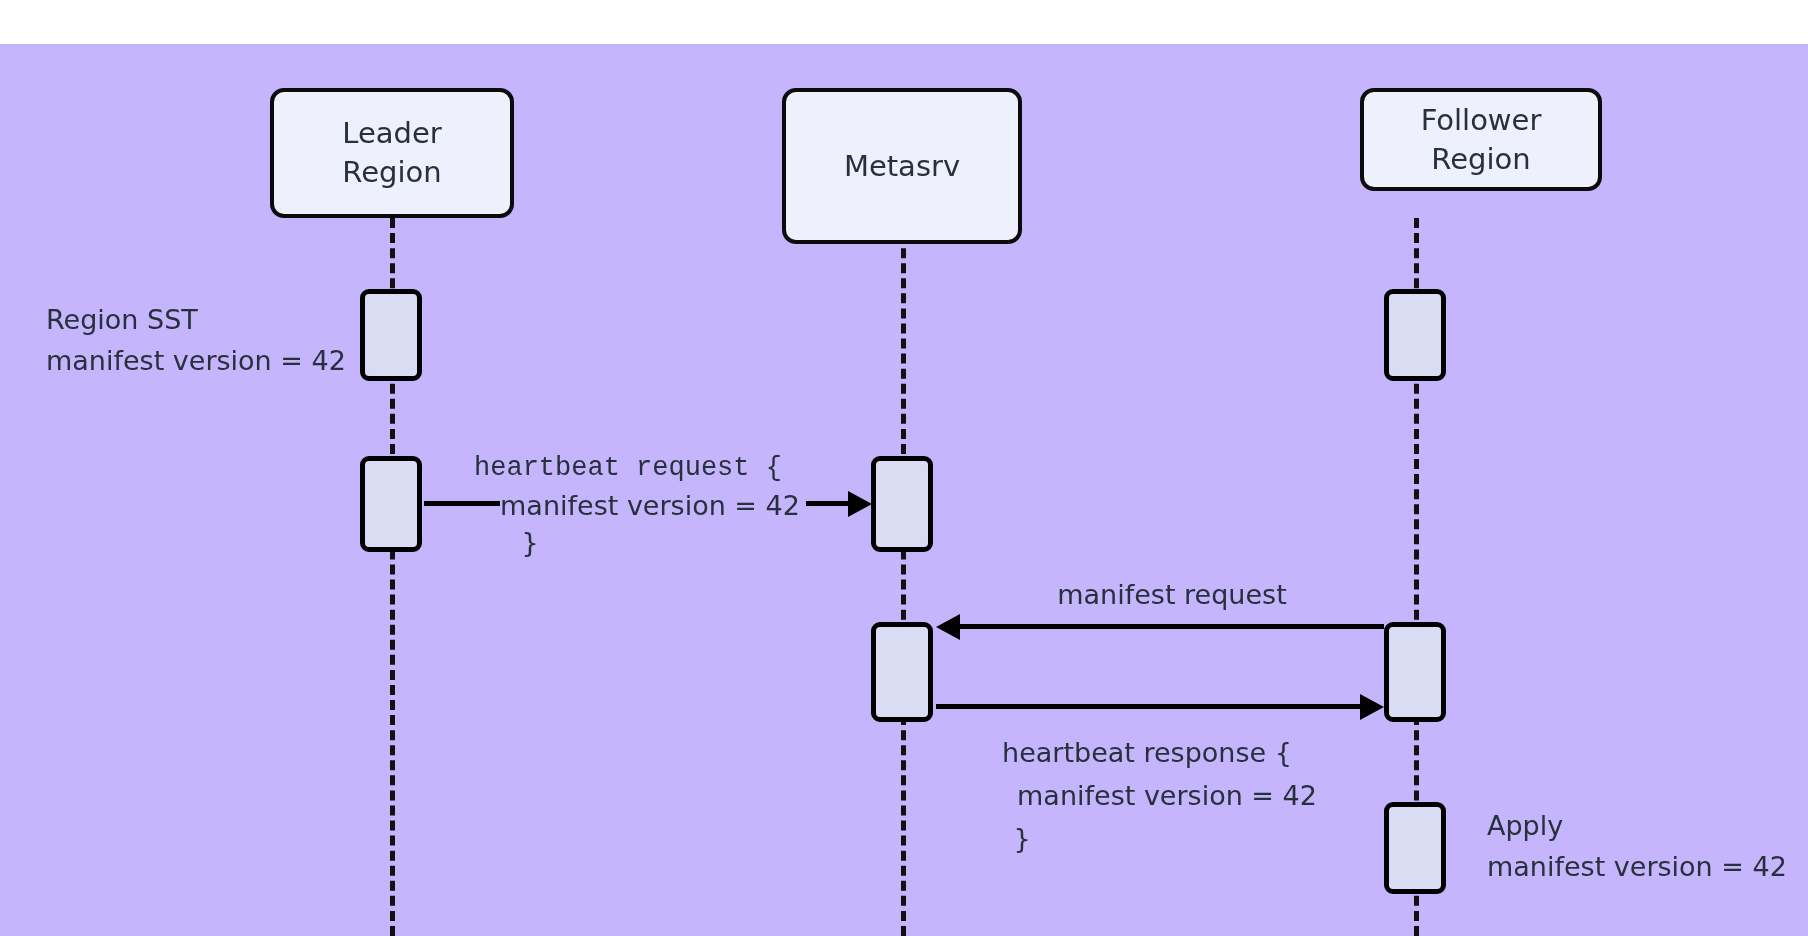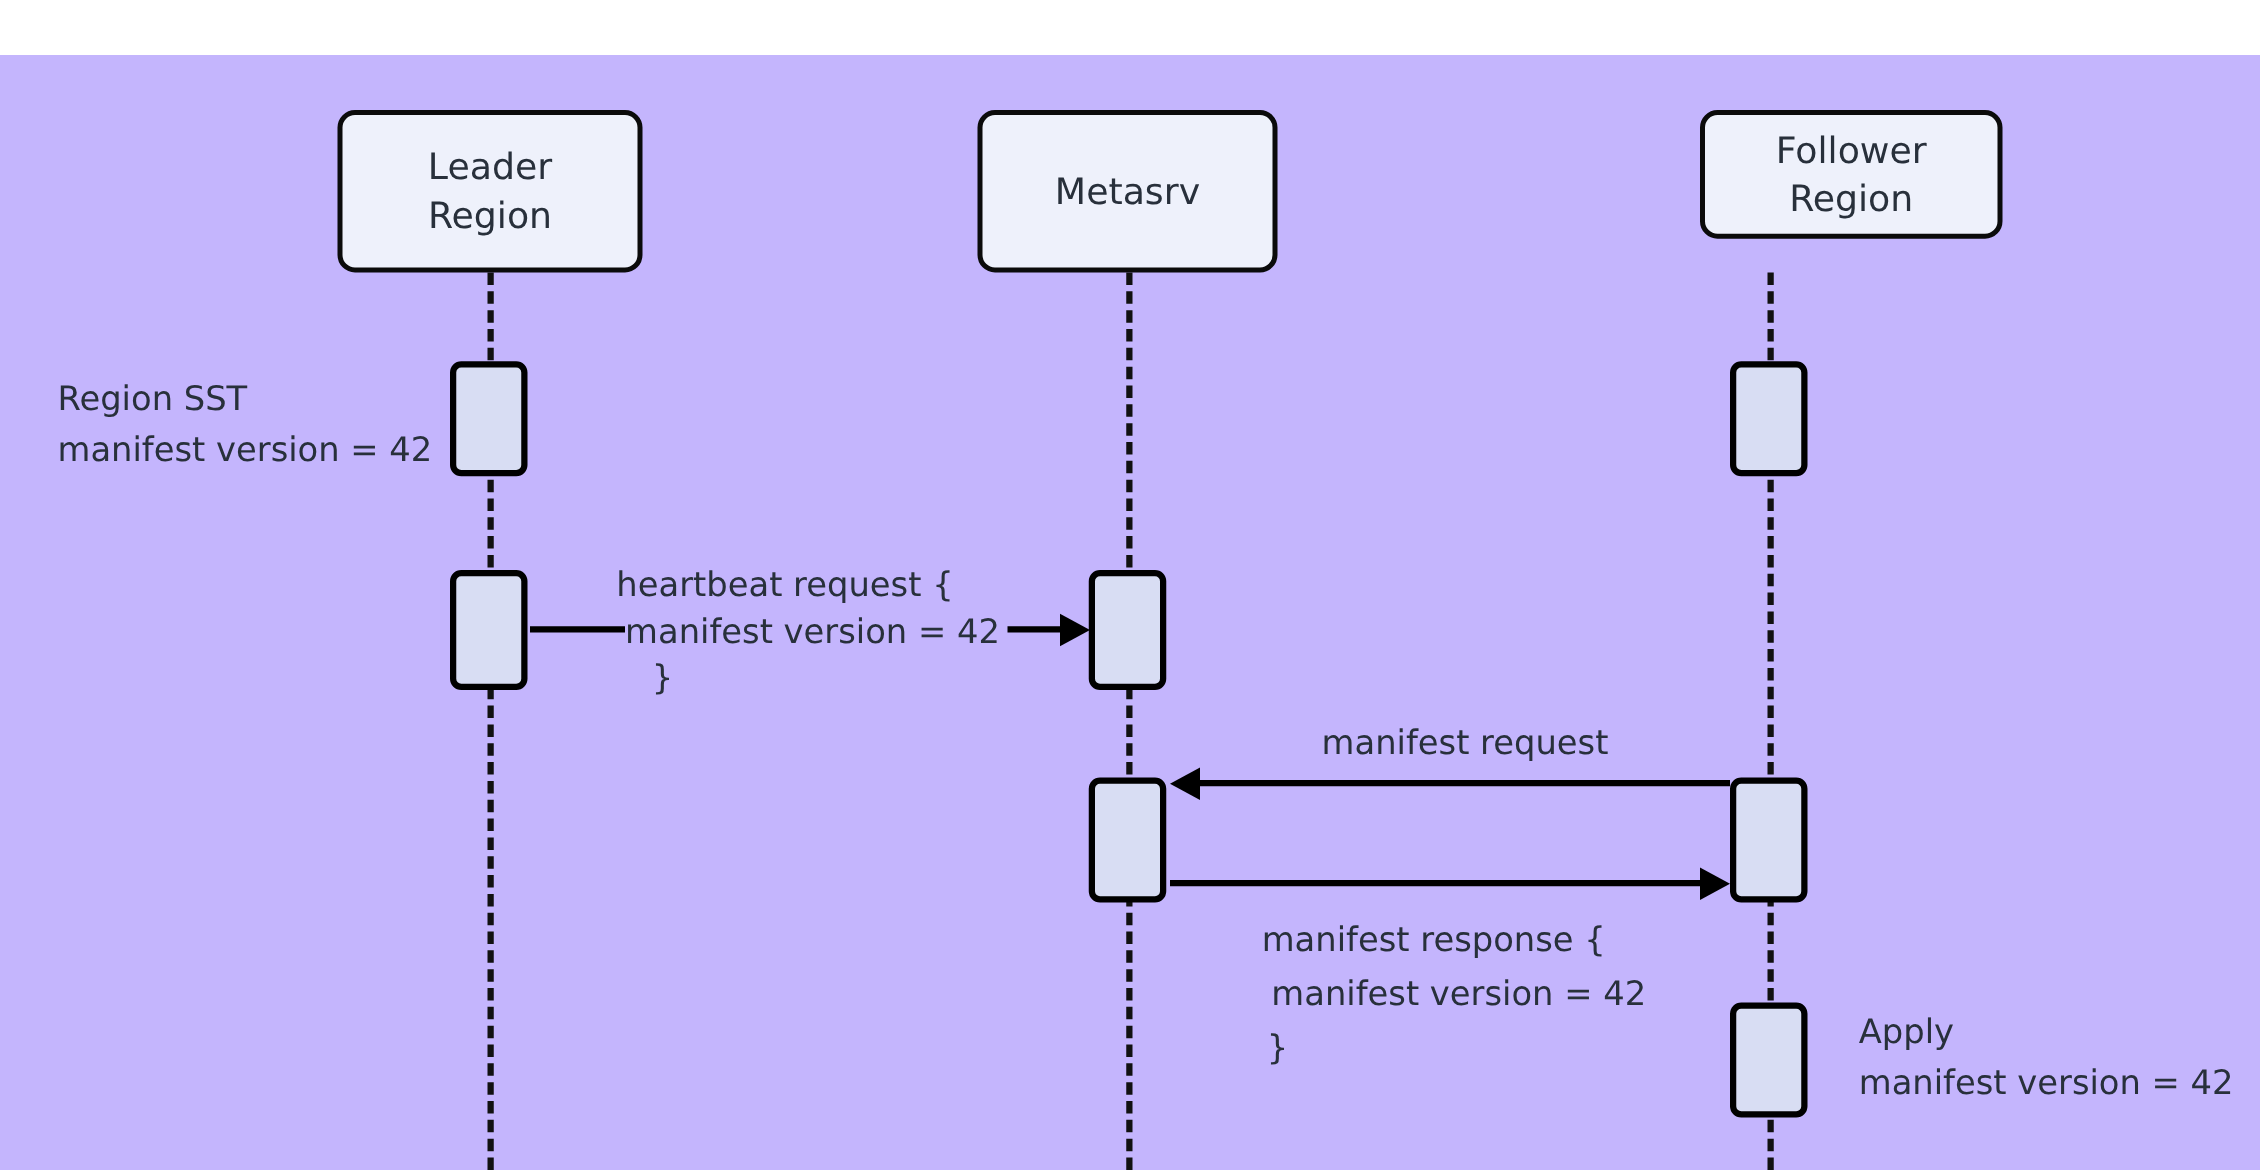--- a/index.html
+++ b/index.html
@@ -86,43 +86,43 @@
 
 <div id="canvas">
 
   <div class="lifeline" style="left:390px; top:174px; height:718px;"></div>
   <div class="lifeline" style="left:901px; top:174px; height:718px;"></div>
   <div class="lifeline" style="left:1414px; top:174px; height:718px;"></div>
 
   <div class="participant" style="left:270px; top:44px; width:244px; height:130px;">Leader
 Region</div>
 
-  <div class="participant" style="left:782px; top:44px; width:240px; height:130px;">Metasrv</div>
+  <div class="participant" style="left:782px; top:44px; width:240px; height:156px;">Metasrv</div>
 
   <div class="participant" style="left:1360px; top:44px; width:242px; height:103px;">Follower
 Region</div>
 
   <div class="msg-line" style="left:424px; top:457px; width:76px;"></div>
 
   <div class="msg-line" style="left:806px; top:457px; width:44px;"></div>
   <div class="arrow-head right" style="left:848px; top:447px;"></div>
 
-  <div class="label center" style="left:448px; top:406px; width:360px;">heartbeat request {</div>
+  <div class="label center" style="left:448px; top:406px; width:360px;font-family:Liberation Mono, monospace;">heartbeat request {</div>
   <div class="label center" style="left:470px; top:443px; width:360px;">manifest version = 42</div>
   <div class="label center" style="left:350px; top:480px; width:360px;">}</div>
 
   <div class="msg-line" style="left:960px; top:580px; width:424px;"></div>
   <div class="arrow-head left" style="left:936px; top:570px;"></div>
 
   <div class="label center" style="left:935px; top:532px; width:474px;">manifest request</div>
 
   <div class="msg-line" style="left:936px; top:660px; width:424px;"></div>
   <div class="arrow-head right" style="left:1360px; top:650px;"></div>
 
-  <div class="label center" style="left:935px; top:690px; width:424px;">manifest response {</div>
+  <div class="label center" style="left:935px; top:690px; width:424px;">heartbeat response {</div>
   <div class="label center" style="left:955px; top:733px; width:424px;">manifest version = 42</div>
   <div class="label center" style="left:810px; top:776px; width:424px;">}</div>
 
   <div class="activation" style="left:360px; top:245px; width:62px; height:92px;"></div>
   <div class="activation" style="left:360px; top:412px; width:62px; height:96px;"></div>
 
   <div class="activation" style="left:871px; top:412px; width:62px; height:96px;"></div>
   <div class="activation" style="left:871px; top:578px; width:62px; height:100px;"></div>
 
   <div class="activation" style="left:1384px; top:245px; width:62px; height:92px;"></div>

